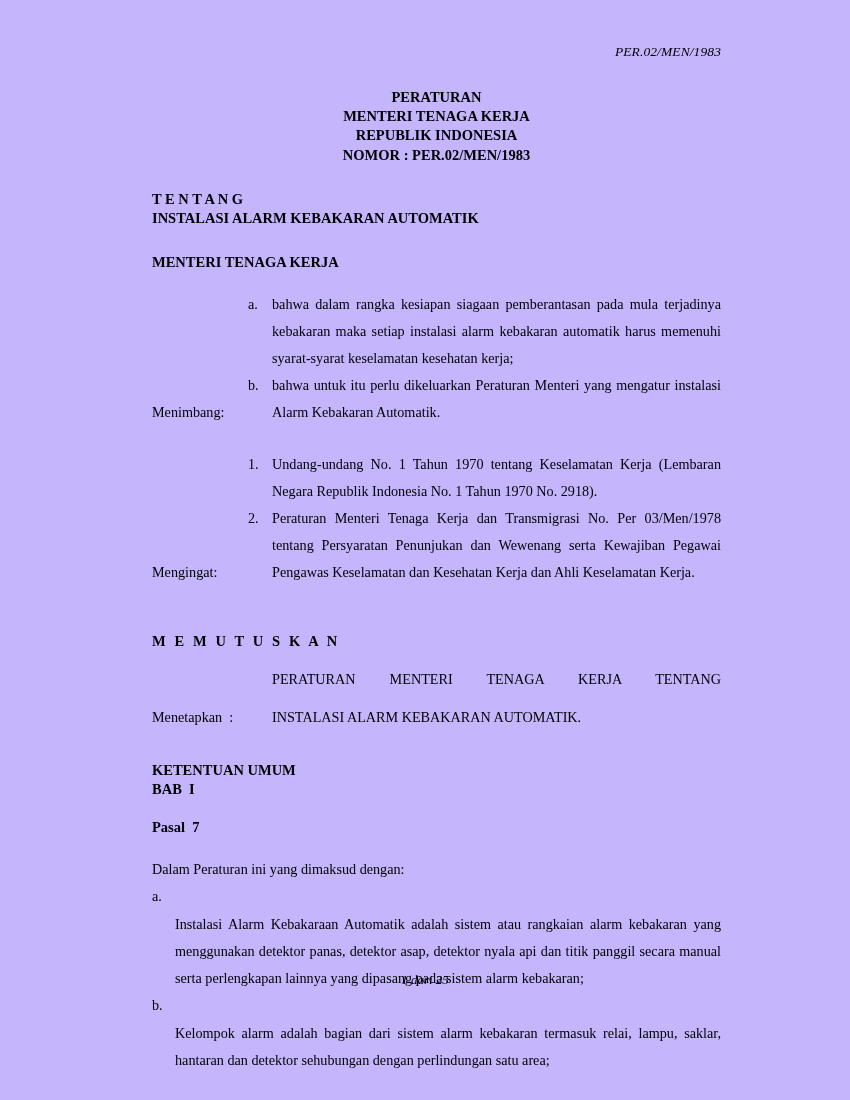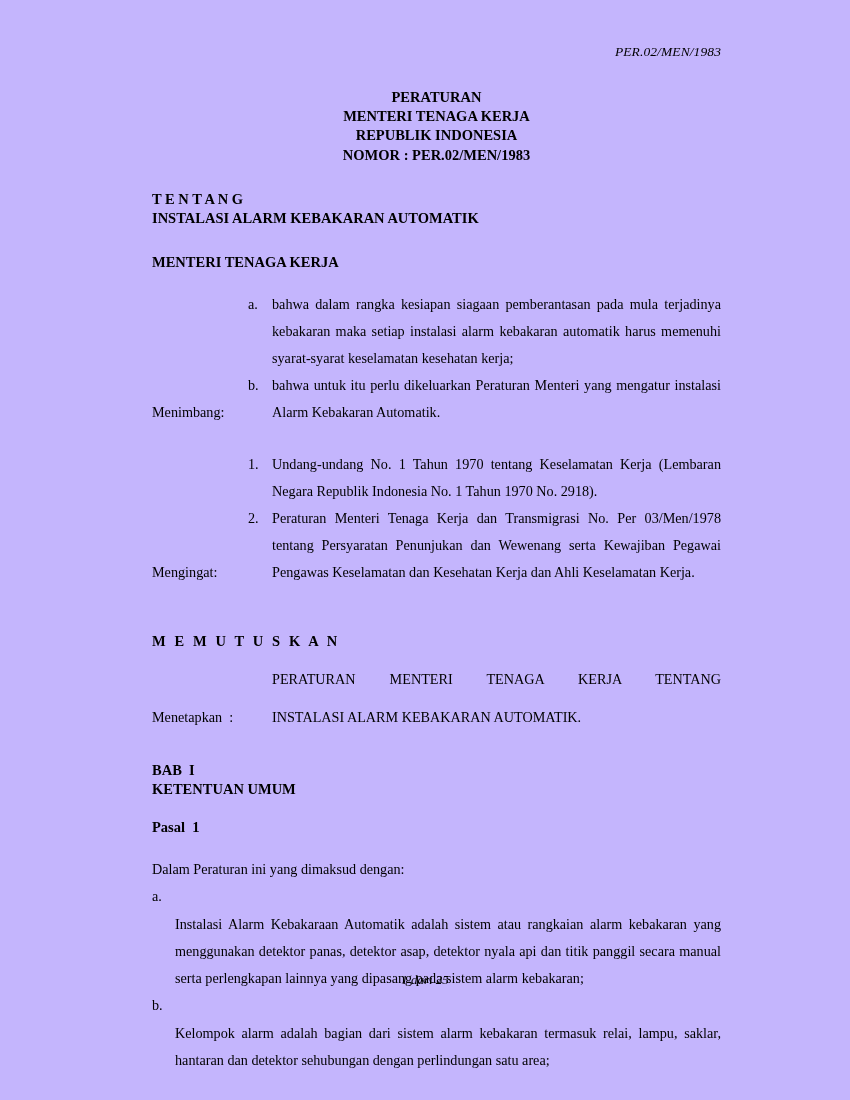--- a/index.html
+++ b/index.html
@@ -229,26 +229,26 @@
     <div class="decide">
       <div class="decide-label">Menetapkan  :</div>
       <div class="decide-body">
         <span class="justified">PERATURAN MENTERI TENAGA KERJA TENTANG</span>
         <span class="plain">INSTALASI ALARM KEBAKARAN AUTOMATIK.</span>
       </div>
     </div>
 
     <div class="spacer-lg"></div>
 
+    <div class="centered-bold">KETENTUAN UMUM</div>
     <div class="centered-bold">BAB  I</div>
-    <div class="centered-bold">KETENTUAN UMUM</div>
-
-    <div class="spacer-sm"></div>
-
-    <div class="centered-bold">Pasal  1</div>
+
+    <div class="spacer-sm"></div>
+
+    <div class="centered-bold">Pasal  7</div>
 
     <div class="spacer-sm"></div>
 
     <div class="para">Dalam Peraturan ini yang dimaksud dengan:</div>
 
     <div class="list-item">
       <div class="list-marker">a.</div>
       <div class="list-body">Instalasi Alarm Kebakaraan Automatik adalah sistem atau rangkaian alarm kebakaran yang menggunakan detektor panas, detektor asap, detektor nyala api dan titik panggil secara manual serta perlengkapan lainnya yang dipasang pada sistem alarm kebakaran;</div>
     </div>
 

